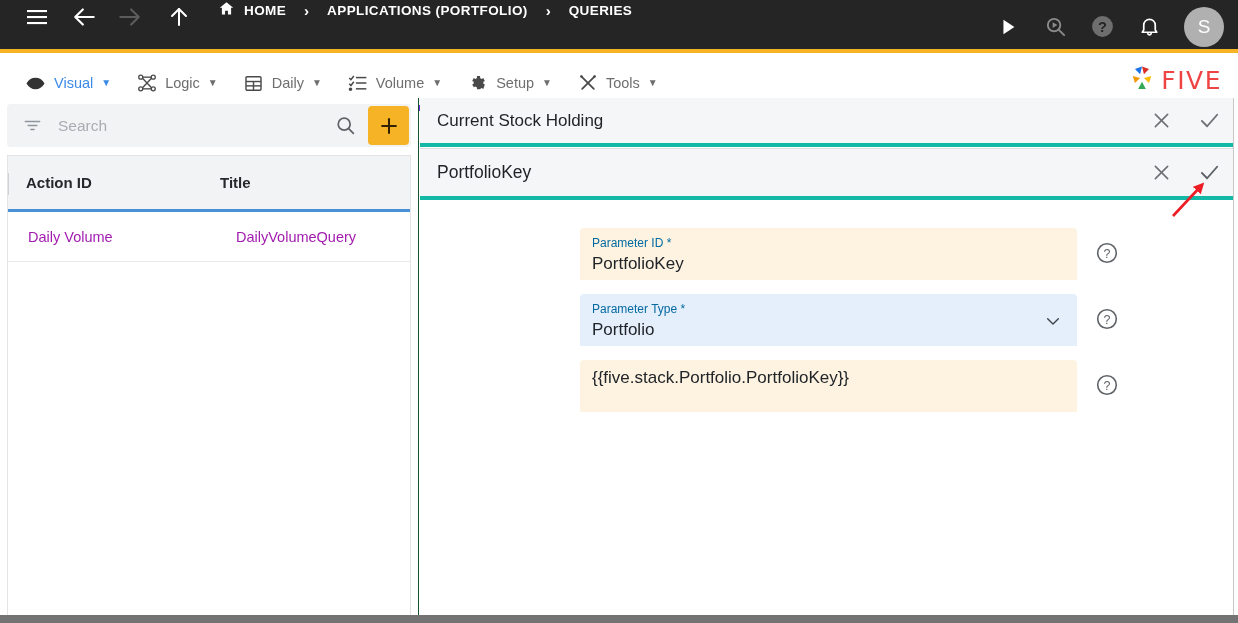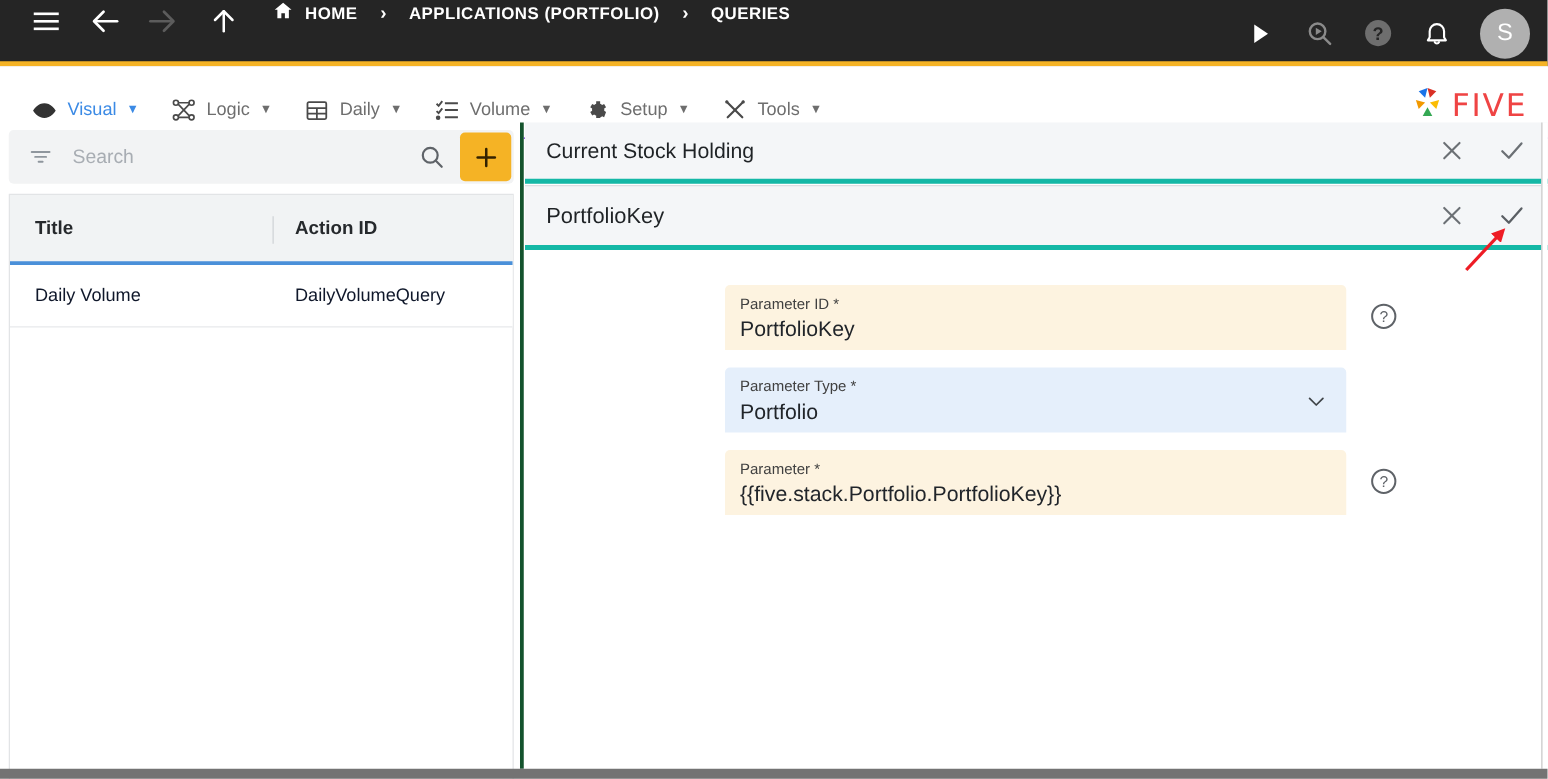--- a/index.html
+++ b/index.html
@@ -53,21 +53,21 @@
     background: #b0b0b0; color: #ffffff;
     display: flex; align-items: center; justify-content: center;
     font-size: 19px; cursor: pointer; margin-left: 5px;
   }
 
   
   #menubar {
     position: absolute; left: 0; top: 53px;
     width: 1238px; height: 58px;
     background: #ffffff;
-    border-bottom: 1px solid #6d28d9;
+    border-bottom: 6px solid #6d28d9;
     display: flex; align-items: flex-end;
   }
   .menu-item {
     display: flex; align-items: center; gap: 8px;
     height: 44px; padding: 0 13px;
     cursor: pointer; position: relative;
     color: #6e6e6e; font-size: 14.5px;
   }
   .menu-item:first-child { margin-left: 13px; }
   .menu-item .caret { font-size: 10px; line-height: 1; }
@@ -87,21 +87,21 @@
   #brand-text {
     font-size: 25px; letter-spacing: 1.5px; color: #ef4444;
     font-family: "DejaVu Sans", sans-serif; font-weight: 400;
   }
 
   
   #leftpanel {
     position: absolute; left: 0; top: 98px;
     width: 419px; height: 517px;
     background: #ffffff;
-    border-right: 3px solid #14532d;
+    border-right: 1px solid #14532d;
   }
   #searchbar {
     position: absolute; left: 7px; top: 6px;
     width: 404px; height: 43px;
     background: #f2f3f4; border-radius: 4px;
     display: flex; align-items: center;
   }
   #filter-icon { margin-left: 13px; width: 24px; height: 24px;
     display:flex; align-items:center; justify-content:center; cursor:pointer;}
   #search-input {
@@ -138,21 +138,21 @@
   .hcell.c2 { flex: 1; padding-left: 18px; }
   .hcell.c2::before {
     content: ""; position: absolute; left: 0; top: 17px;
     width: 1px; height: 22px; background: #cfd3d6;
   }
   .grow {
     height: 50px; display: flex; align-items: center;
     border-bottom: 1px solid #e7e9eb; cursor: pointer;
     background: #ffffff;
   }
-  .gcell { font-size: 14.5px; color: #0f172a; }
+  .gcell { font-size: 14.5px; color: #a21caf; }
   .gcell.c1 { width: 210px; padding-left: 20px; }
   .gcell.c2 { flex: 1; padding-left: 18px; }
 
   
   #rightpanel {
     position: absolute; left: 420px; top: 98px;
     width: 818px; height: 517px;
     background: #ffffff;
   }
   .panel-header {
@@ -187,21 +187,21 @@
     position: absolute; display: flex; align-items: flex-start;
   }
   .field {
     width: 497px; border-radius: 4px 4px 0 0;
     padding: 9px 14px 9px 12px; position: relative;
     cursor: text;
   }
   .field.tan { background: #fdf3e0; height: 52px; }
   .field.blue { background: #e5effb; height: 52px; cursor: pointer; }
   .field-label {
-    font-size: 12px; color: #404040; line-height: 1;
+    font-size: 12px; color: #0369a1; line-height: 1;
     margin-bottom: 6px; display: block;
   }
   .field-value {
     font-size: 17px; color: #21252a; line-height: 1.1;
     display: block; white-space: nowrap;
   }
   .dropdown-caret {
     position: absolute; right: 16px; top: 19px;
     width: 16px; height: 16px;
   }
@@ -427,22 +427,22 @@
     <div id="add-button">
       <svg width="22" height="22" viewBox="0 0 24 24" stroke="#332200" stroke-width="2.2" stroke-linecap="round">
         <line x1="12" y1="4.5" x2="12" y2="19.5"></line>
         <line x1="4.5" y1="12" x2="19.5" y2="12"></line>
       </svg>
     </div>
   </div>
 
   <div id="gridwrap">
     <div id="grid-head">
+      <div class="hcell c2">Action ID</div>
       <div class="hcell c1">Title</div>
-      <div class="hcell c2">Action ID</div>
     </div>
 
     <div class="grow">
       <div class="gcell c1">Daily Volume</div>
       <div class="gcell c2">DailyVolumeQuery</div>
     </div>
 
   </div>
 </div>
 
@@ -490,41 +490,40 @@
         <span class="field-value">PortfolioKey</span>
       </div>
       <div class="help-icon">
         <svg width="24" height="24" viewBox="0 0 24 24" fill="none" stroke="#5f6368" stroke-width="1.6">
           <circle cx="12" cy="12" r="9.3"></circle>
           <text x="12" y="16.6" font-size="12.5" font-family="Liberation Sans, sans-serif" fill="#5f6368" stroke="none" text-anchor="middle">?</text>
         </svg>
       </div>
     </div>
 
-    <div class="field-row" style="left:160px; top:93px;flex-direction:column;">
+    <div class="field-row" style="left:160px; top:93px;">
       <div class="field blue">
         <span class="field-label">Parameter Type *</span>
         <span class="field-value">Portfolio</span>
         <span class="dropdown-caret">
           <svg width="16" height="16" viewBox="0 0 24 24" fill="none" stroke="#3f4448" stroke-width="2.1" stroke-linecap="round" stroke-linejoin="round">
             <polyline points="4,8.5 12,16.5 20,8.5"></polyline>
           </svg>
         </span>
       </div>
       <div class="help-icon">
         <svg width="24" height="24" viewBox="0 0 24 24" fill="none" stroke="#5f6368" stroke-width="1.6">
           <circle cx="12" cy="12" r="9.3"></circle>
           <text x="12" y="16.6" font-size="12.5" font-family="Liberation Sans, sans-serif" fill="#5f6368" stroke="none" text-anchor="middle">?</text>
         </svg>
       </div>
     </div>
 
     <div class="field-row" style="left:160px; top:159px;">
       <div class="field tan">
-        <span class="field-label">Parameter *</span>
         <span class="field-value">{{five.stack.Portfolio.PortfolioKey}}</span>
       </div>
       <div class="help-icon">
         <svg width="24" height="24" viewBox="0 0 24 24" fill="none" stroke="#5f6368" stroke-width="1.6">
           <circle cx="12" cy="12" r="9.3"></circle>
           <text x="12" y="16.6" font-size="12.5" font-family="Liberation Sans, sans-serif" fill="#5f6368" stroke="none" text-anchor="middle">?</text>
         </svg>
       </div>
     </div>
 

